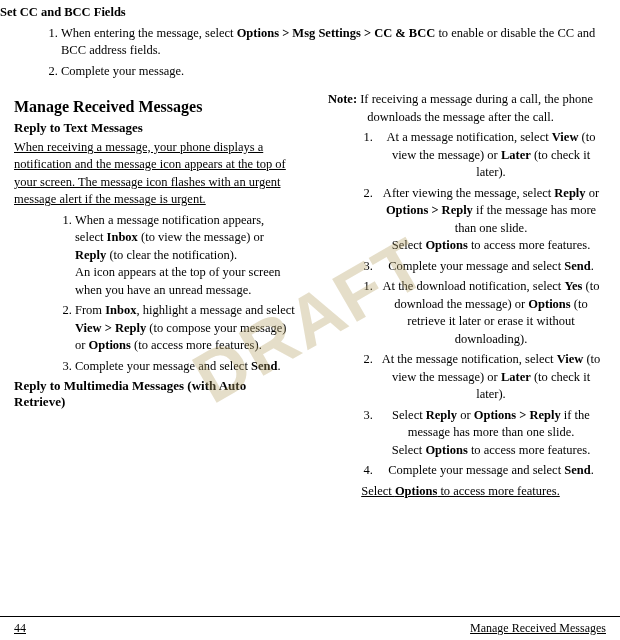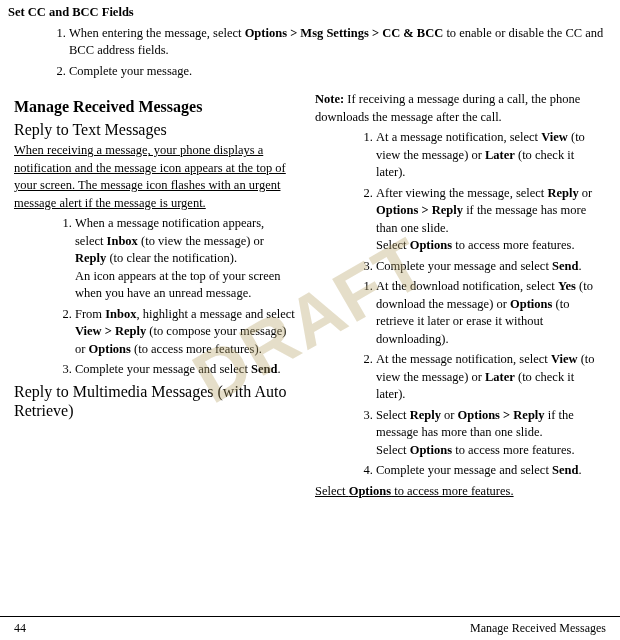--- a/index.html
+++ b/index.html
@@ -36,33 +36,34 @@
       width: 305px;
       padding: 6px 10px 6px 14px;
       border-right: none;
       overflow: hidden;
     }
 
     .right-column {
       width: 315px;
       padding: 6px 14px 6px 10px;
       overflow: hidden;
+      text-align: center;
     }
 
     .section-heading {
       font-size: 16px;
       font-weight: bold;
       margin-bottom: 4px;
       margin-top: 6px;
       line-height: 1.2;
     }
 
     .sub-heading {
-      font-size: 16px;
-      font-weight: normal;
+      font-size: 13px;
+      font-weight: bold;
       margin-bottom: 3px;
       line-height: 1.2;
     }
 
     .body-text {
       font-size: 12.5px;
       line-height: 1.4;
       margin-bottom: 3px;
       text-decoration: underline;
     }
@@ -105,30 +106,31 @@
     }
 
     .footer-bar {
       display: flex;
       justify-content: space-between;
       align-items: center;
       border-top: 1px solid #000;
       padding: 3px 14px;
       font-size: 12px;
       height: 24px;
+      text-decoration: underline;
     }
 
     .intro-text {
       font-size: 12.5px;
       line-height: 1.4;
       margin-bottom: 3px;
     }
 
     .top-section {
-      padding: 4px 14px 2px 8px;
+      padding: 4px 14px 2px 0;
     }
 
     .top-section .intro-text {
       font-size: 12.5px;
       line-height: 1.4;
     }
   </style>
 </head>
 <body>
 

